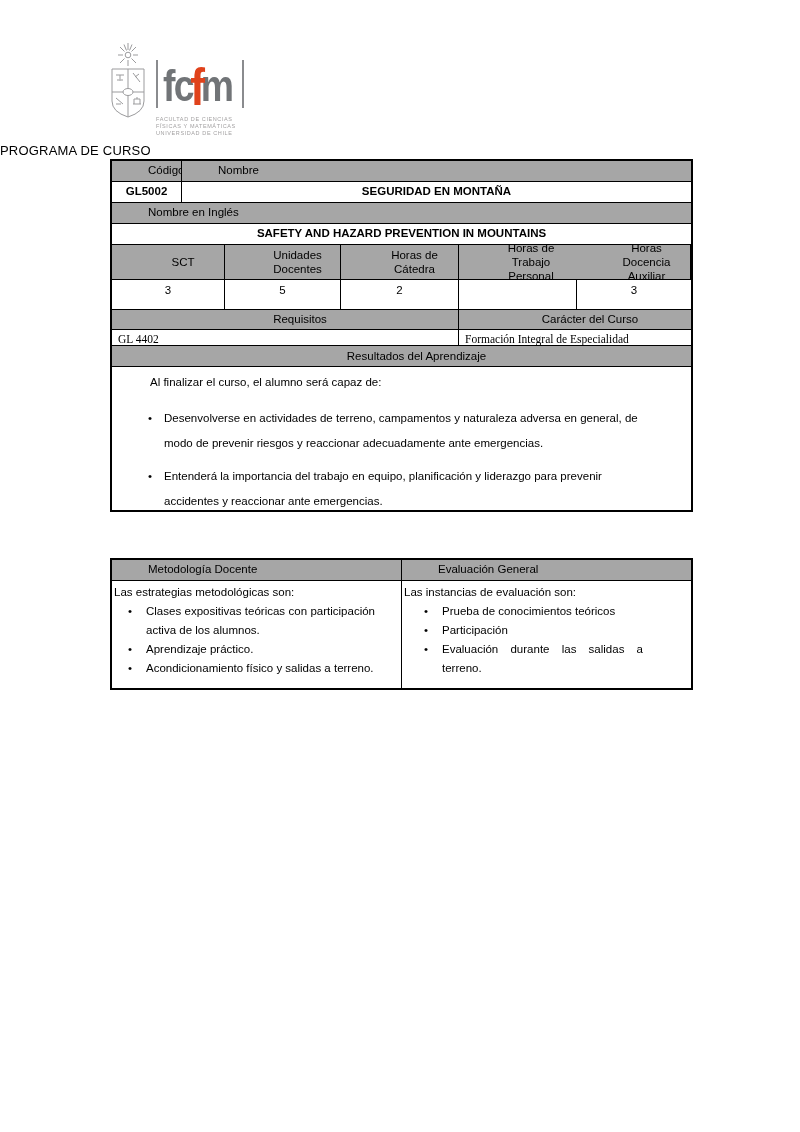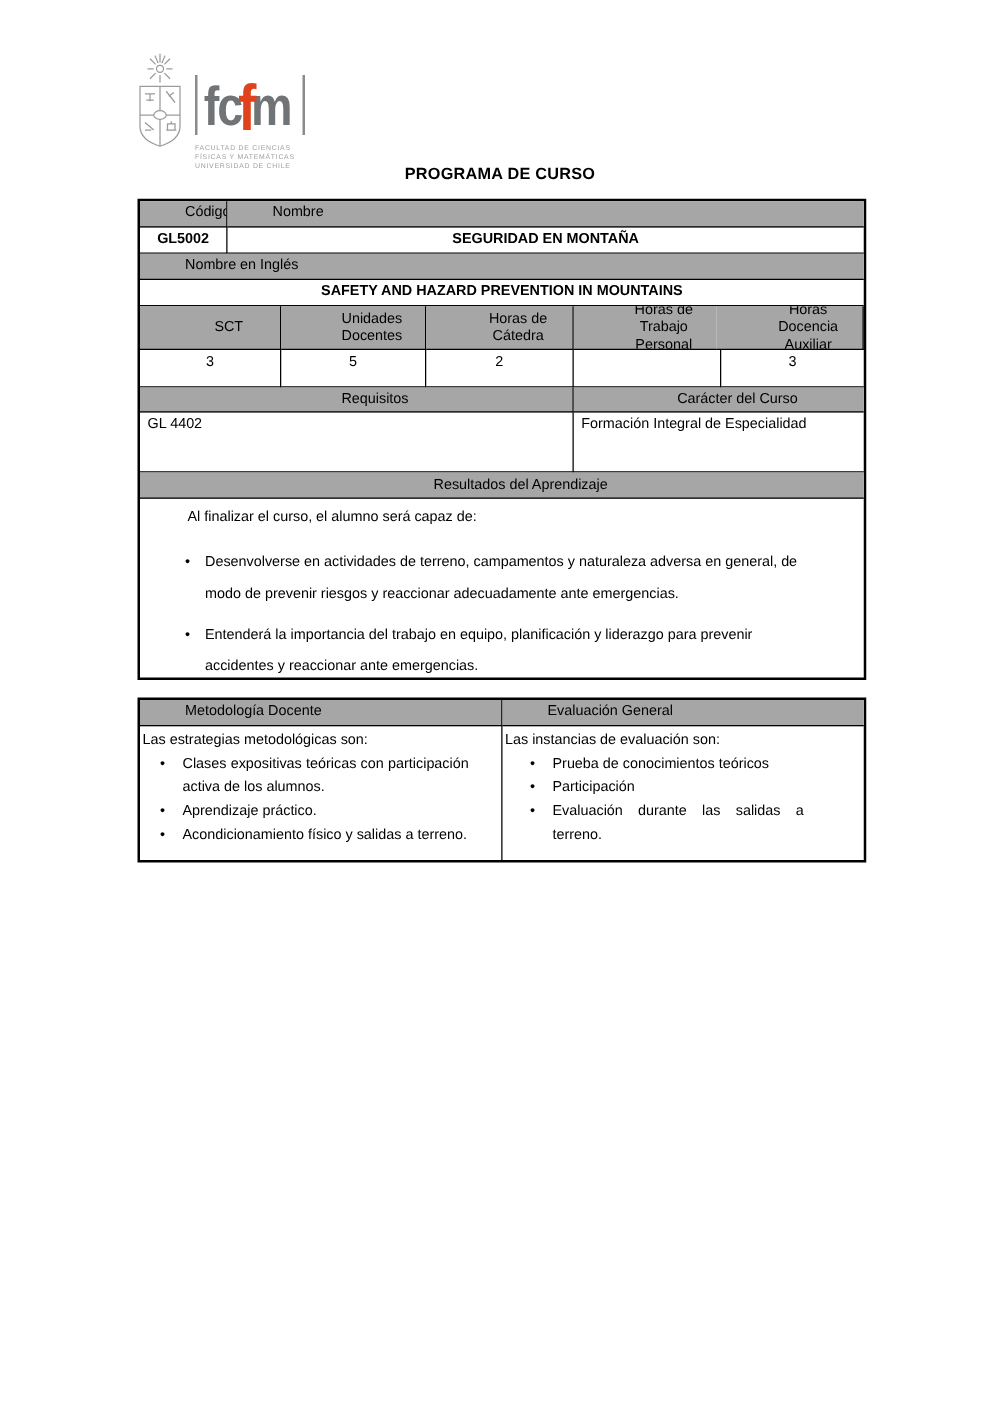--- a/index.html
+++ b/index.html
@@ -12,38 +12,38 @@
   .logo-text{margin-left:6px;margin-top:18px;}
   .wordmark{
     height:48px;width:74px;padding:0 5px;border-left:2px solid #8a8b8e;border-right:2px solid #8a8b8e;
     font-weight:700;font-size:44px;line-height:46px;letter-spacing:-2px;color:#717477;
     white-space:nowrap;
   }
   .wm-inner{display:inline-block;transform:scaleX(0.85);transform-origin:left bottom;}
   .wm-red{color:#e0421b;font-size:52px;position:relative;top:4px;margin:0 -3px;}
   .fac-lines{margin-top:8px;font-size:5.5px;line-height:7px;letter-spacing:0.6px;color:#a3a1a2;white-space:nowrap;}
   
-  .doc-title{position:absolute;left:0;top:131px;width:100%;text-align:center;
-    font-size:13px;font-weight:700;letter-spacing:0.2px;}
+  .doc-title{position:absolute;left:0;top:143px;width:100%;text-align:left;
+    font-size:13px;font-weight:400;letter-spacing:0.2px;}
   
   .tbl{position:absolute;left:110px;width:583px;border:2px solid #000;box-sizing:border-box;background:#fff;}
   .tbl1{top:159px;}
   .tbl2{top:558px;}
   .row{display:flex;}
   .c{
     box-sizing:border-box;border-right:1px solid #000;border-bottom:1px solid #000;
     padding:2px 6px;font-size:11.5px;line-height:15px;overflow:hidden;
   }
   .c.last{border-right:none;}
   .c.nb{border-bottom:none;}
   .gray{background:#a6a6a6;padding-left:36px;}
   .bold{font-weight:700;text-align:center;}
   .ctr{text-align:center;display:flex;align-items:center;justify-content:center;}
   .top-ctr{text-align:center;padding-top:3px;}
-  .h21{height:21px;}.h35{height:35px;}.h30{height:30px;}.h20{height:20px;}.h32{height:48px;}
+  .h21{height:21px;}.h35{height:35px;}.h30{height:30px;}.h20{height:20px;}.h32{height:16px;font-family:Liberation Serif, serif;}
   .w70{flex:0 0 70px;}.w113{flex:0 0 113px;}.w116{flex:0 0 116px;}.w118{flex:0 0 118px;}
   .w347{flex:0 0 347px;}.w290{flex:0 0 290px;}
   .fl{flex:1 1 auto;}
   .hdr5{font-size:11.5px;line-height:14px;}
   
   .res-body{height:143px;padding:5px 10px;}
   .res-intro{line-height:20px;margin-bottom:14px;margin-left:28px;}
   .bi{display:flex;}
   .bi .dot{flex:0 0 16px;margin-left:26px;text-align:left;}
   .res-body .bi .txt{flex:1;line-height:25px;padding-right:24px;}

